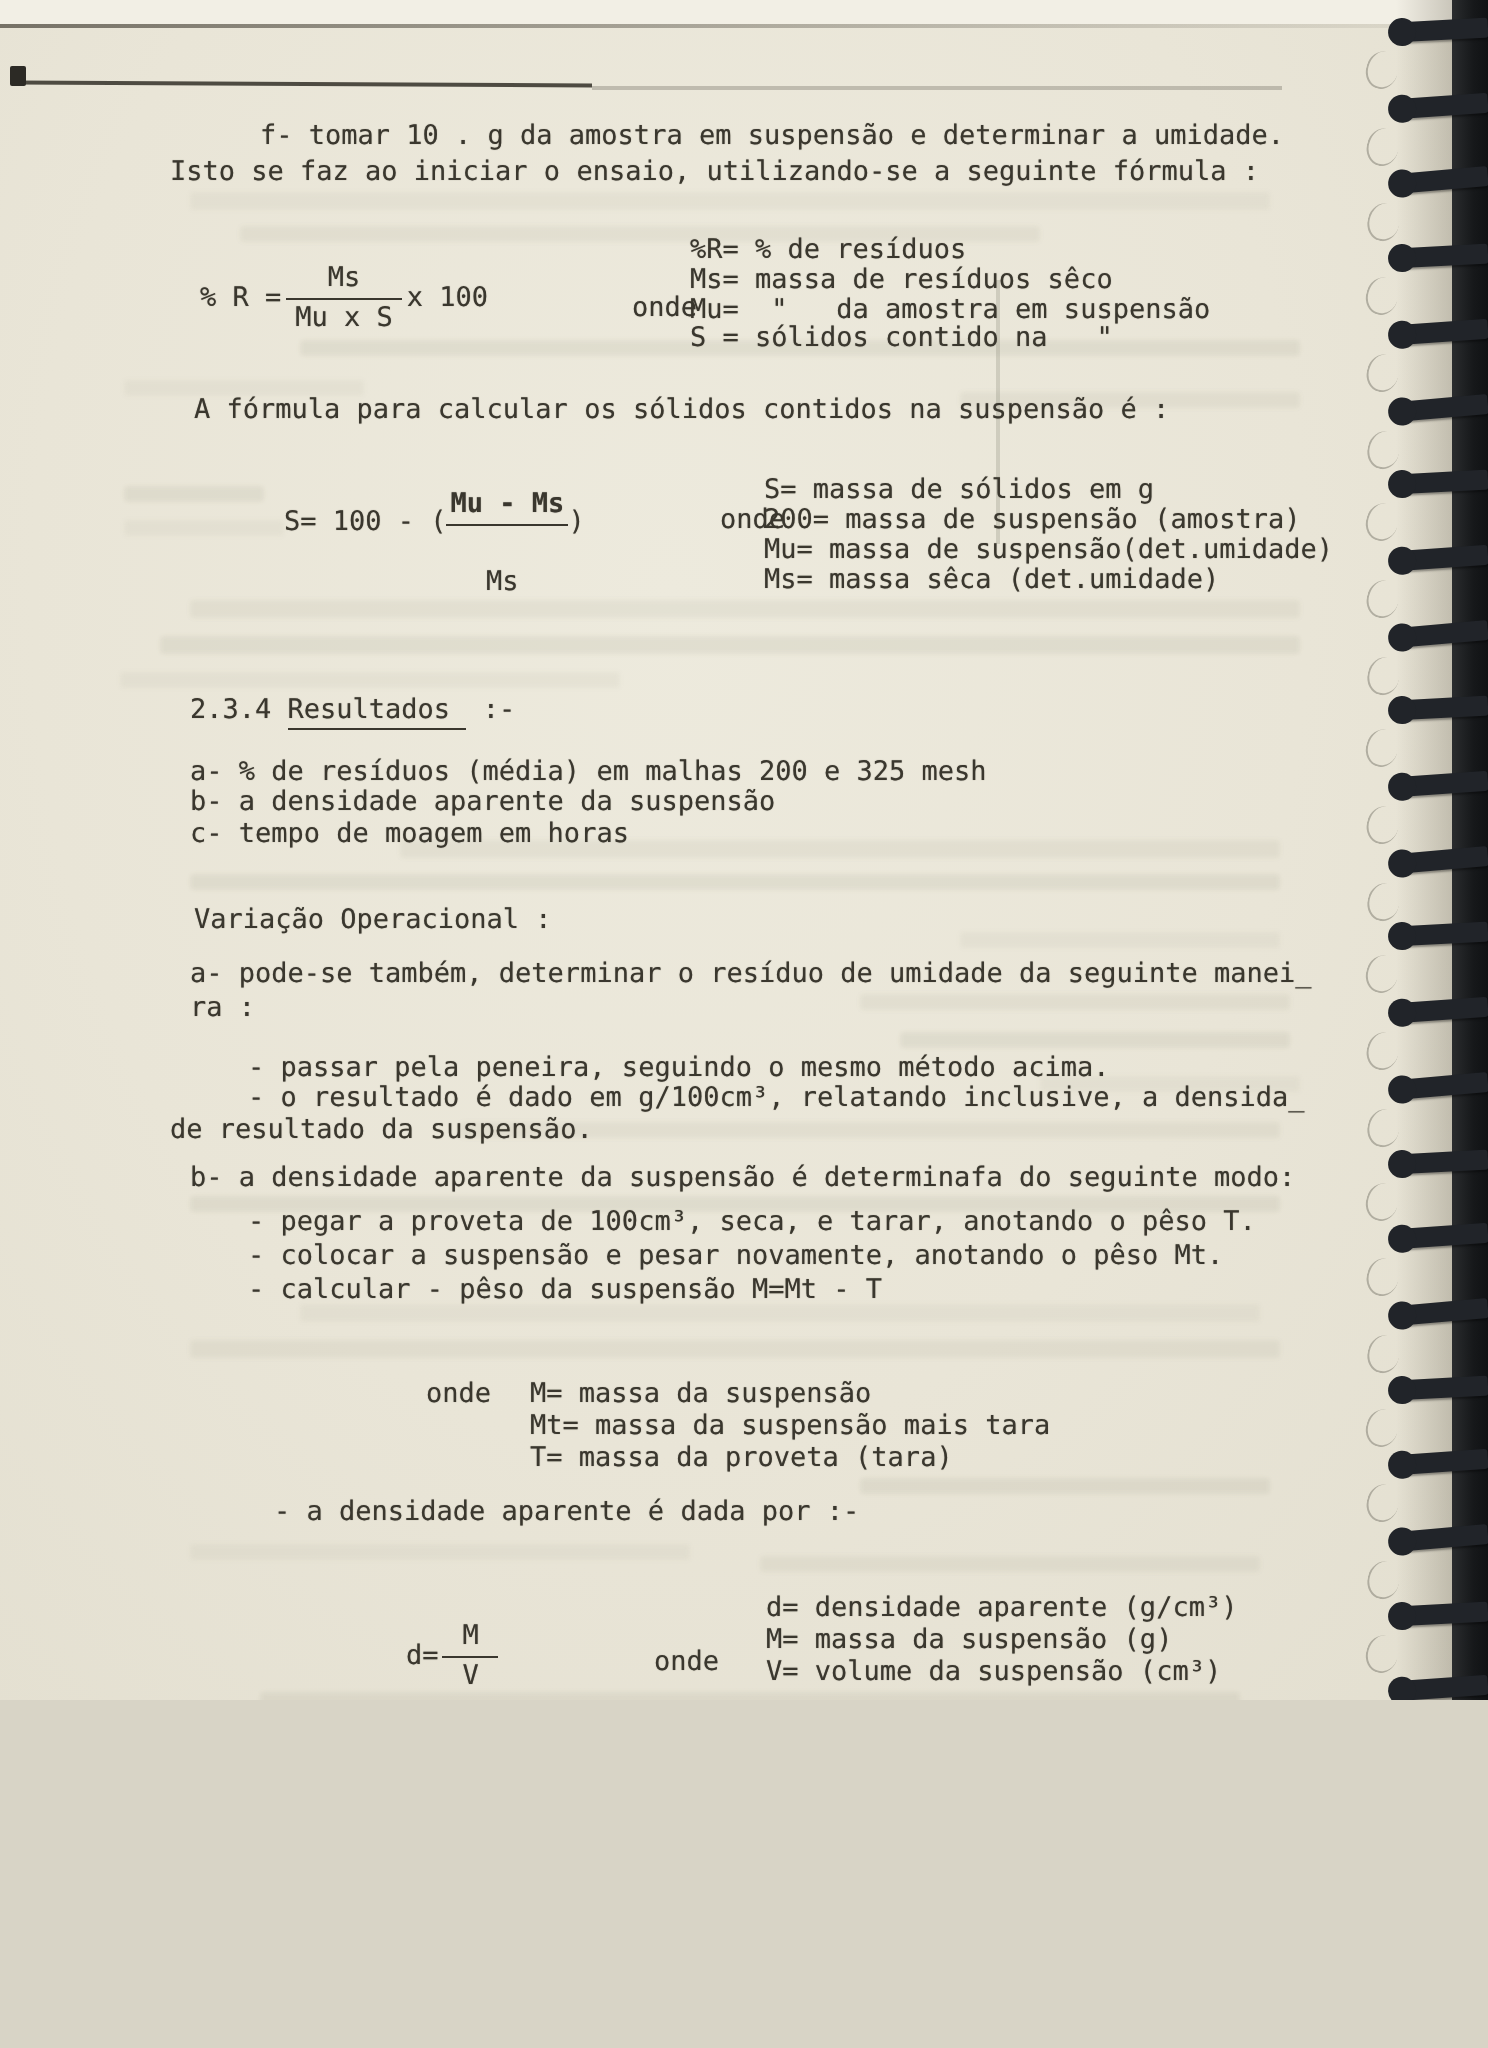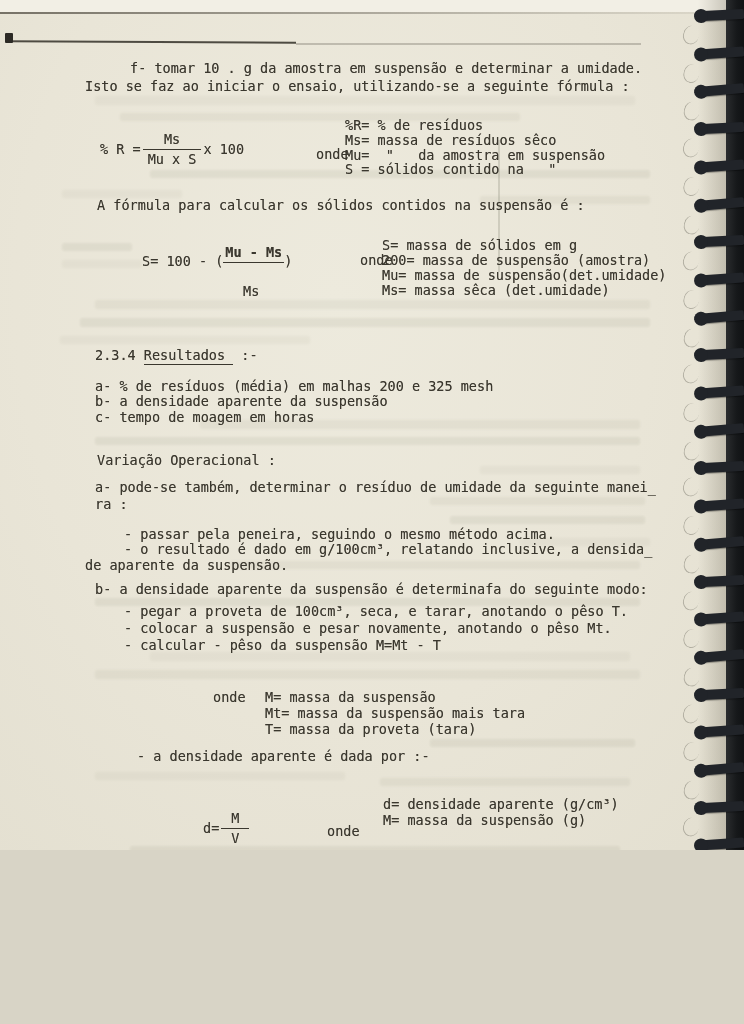--- a/index.html
+++ b/index.html
@@ -113,21 +113,21 @@
   <div class="t" style="left:95px;top:347px"><span>2.3.4 </span><span class="uline">Resultados </span><span> :-</span></div>
   <div class="t" style="left:95px;top:378px">a- % de resíduos (média) em malhas 200 e 325 mesh</div>
   <div class="t" style="left:95px;top:409px">c- tempo de moagem em horas</div>
   <div class="t" style="left:95px;top:393px">b- a densidade aparente da suspensão</div>
 
   <div class="t" style="left:97px;top:452px">Variação Operacional :</div>
   <div class="t" style="left:95px;top:479px">a- pode-se também, determinar o resíduo de umidade da seguinte manei̲</div>
   <div class="t" style="left:95px;top:496px">ra :</div>
   <div class="t" style="left:124px;top:526px">- passar pela peneira, seguindo o mesmo método acima.</div>
   <div class="t" style="left:124px;top:541px">- o resultado é dado em g/100cm³, relatando inclusive, a densida̲</div>
-  <div class="t" style="left:85px;top:557px">de aparente da suspensão.</div>
+  <div class="t" style="left:85px;top:557px">de resultado da suspensão.</div>
   <div class="t" style="left:95px;top:581px">b- a densidade aparente da suspensão é determinafa do seguinte modo:</div>
   <div class="t" style="left:124px;top:603px">- pegar a proveta de 100cm³, seca, e tarar, anotando o pêso T.</div>
   <div class="t" style="left:124px;top:620px">- colocar a suspensão e pesar novamente, anotando o pêso Mt.</div>
   <div class="t" style="left:124px;top:637px">- calcular - pêso da suspensão M=Mt - T</div>
 
   <div class="t" style="left:213px;top:689px">onde</div>
   <div class="t" style="left:265px;top:689px">M= massa da suspensão</div>
   <div class="t" style="left:265px;top:705px">Mt= massa da suspensão mais tara</div>
   <div class="t" style="left:265px;top:721px">T= massa da proveta (tara)</div>
 
@@ -136,20 +136,21 @@
   <div class="frow" style="left:203px;top:810px">
     <span>d=</span>
     <span class="frac">
       <span class="num">M</span>
       <span class="den">V</span>
     </span>
   </div>
   <div class="t" style="left:327px;top:823px">onde</div>
   <div class="t" style="left:383px;top:796px">d= densidade aparente (g/cm³)</div>
   <div class="t" style="left:383px;top:812px">M= massa da suspensão (g)</div>
+  <div class="t" style="left:383px;top:828px">V= volume da suspensão (cm³)</div>
 
   <div class="edge-shadow"></div>
   <div class="spine"></div>
   <div id="coils">
       <div class="coil" style="top: 10px; transform: rotate(-3deg);"></div>
       <div class="coil" style="top: 47.7px; transform: rotate(-4deg);"></div>
       <div class="coil" style="top: 85.4px; transform: rotate(-5deg);"></div>
       <div class="coil" style="top: 123.1px; transform: rotate(-3deg);"></div>
       <div class="coil" style="top: 160.8px; transform: rotate(-4deg);"></div>
       <div class="coil" style="top: 198.5px; transform: rotate(-5deg);"></div>

